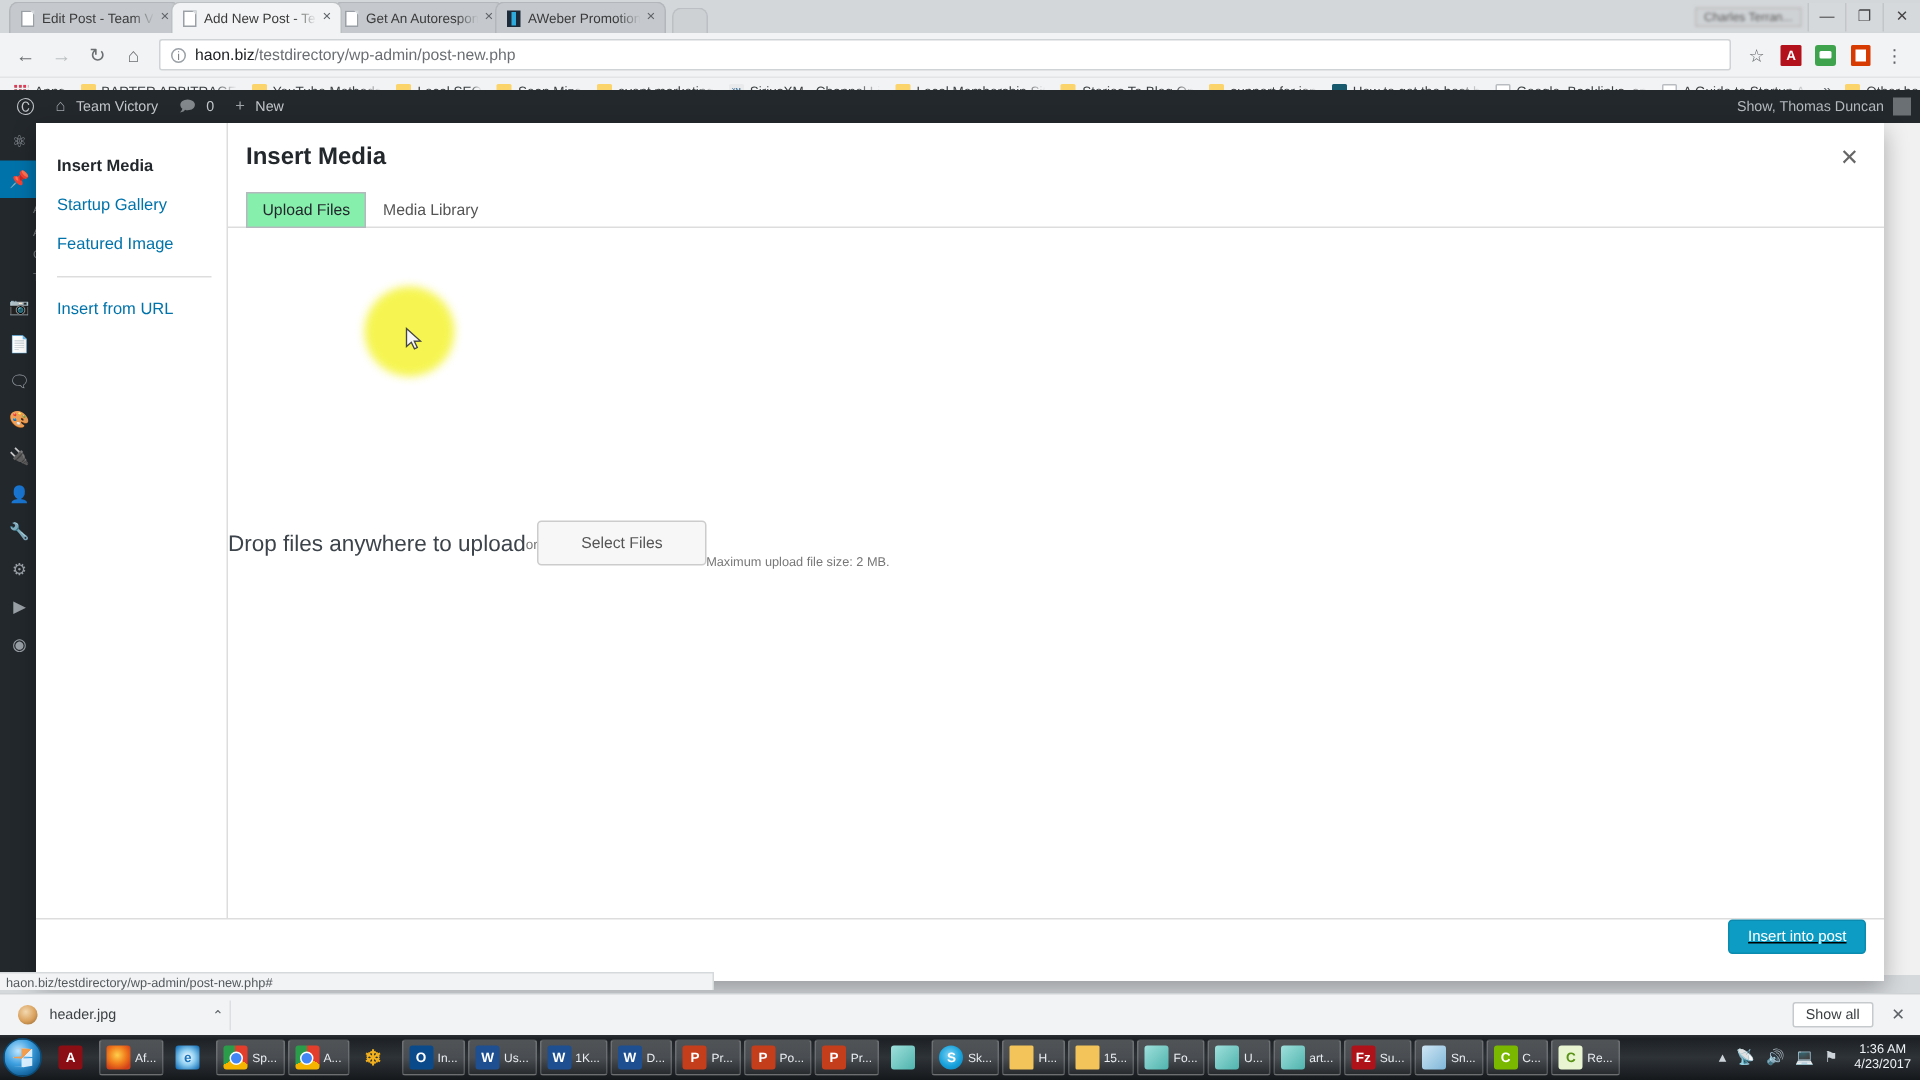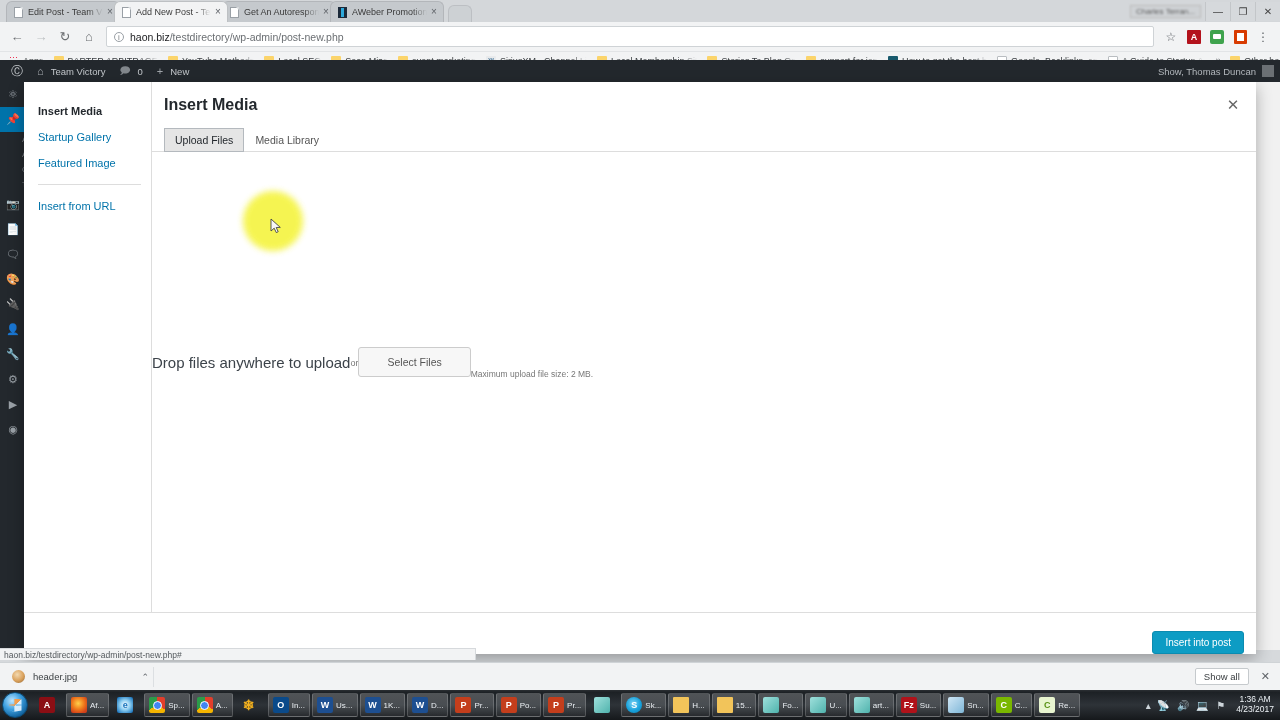--- a/index.html
+++ b/index.html
@@ -185,36 +185,36 @@
   .mm-menu-item.active { color:#23282d; font-weight:bold; }
   .mm-sep { height:1px; background:#ddd; margin:8px 10px 8px 6px; }
   .mm-main { flex:1 1 auto; display:flex; flex-direction:column; min-width:0; position:relative; }
   .mm-head { padding:14px 0 0 12px; }
   .mm-title { font-size:16px; font-weight:bold; color:#23282d; }
   .mm-tabs { display:flex; margin-top:14px; border-bottom:1px solid #ddd; padding-left:12px; }
   .mm-tab {
     font-size:10.5px; color:#555; padding:5px 10px 5px 10px; margin-bottom:-1px;
     border:1px solid transparent; position:relative; top:0;
   }
-  .mm-tab.active { background:#e5e5e5; border:1px solid #b4b9be; color:#23282d; }
+  .mm-tab.active { background:#86efac; border:1px solid #b4b9be; color:#23282d; }
   .mm-drop {
     flex:1 1 auto; display:flex; flex-direction:row;
     align-items:center; justify-content:flex-start; text-align:center;
     color:#555; padding-bottom:40px;
   }
   .drop-title { font-size:15px; color:#3c434a; }
   .drop-or { font-size:9px; color:#777; margin:12px 0 10px; }
   .drop-btn {
     font-size:10.5px; color:#555; background:#f7f7f7;
     border:1px solid #ccc; border-radius:3px; padding:8px 28px;
   }
   .drop-max { font-size:8.5px; color:#777; margin-top:24px; }
   .mm-footer {
     height:42px; flex:0 0 42px; border-top:1px solid #ddd;
-    display:flex; align-items:flex-end; justify-content:flex-end; padding-right:12px;
+    display:flex; align-items:flex-start; justify-content:flex-end; padding-right:12px;text-decoration:underline;
   }
   .insert-btn {
     background:#0d9cc4; color:#fff; font-size:10px;
     border:1px solid #0b8bb0; border-radius:3px; padding:5px 12px;
   }
 
   
   .cursor-hl {
     position:absolute; left:243px; top:191px; width:60px; height:60px;
     border-radius:50%; background:#f5f443;

